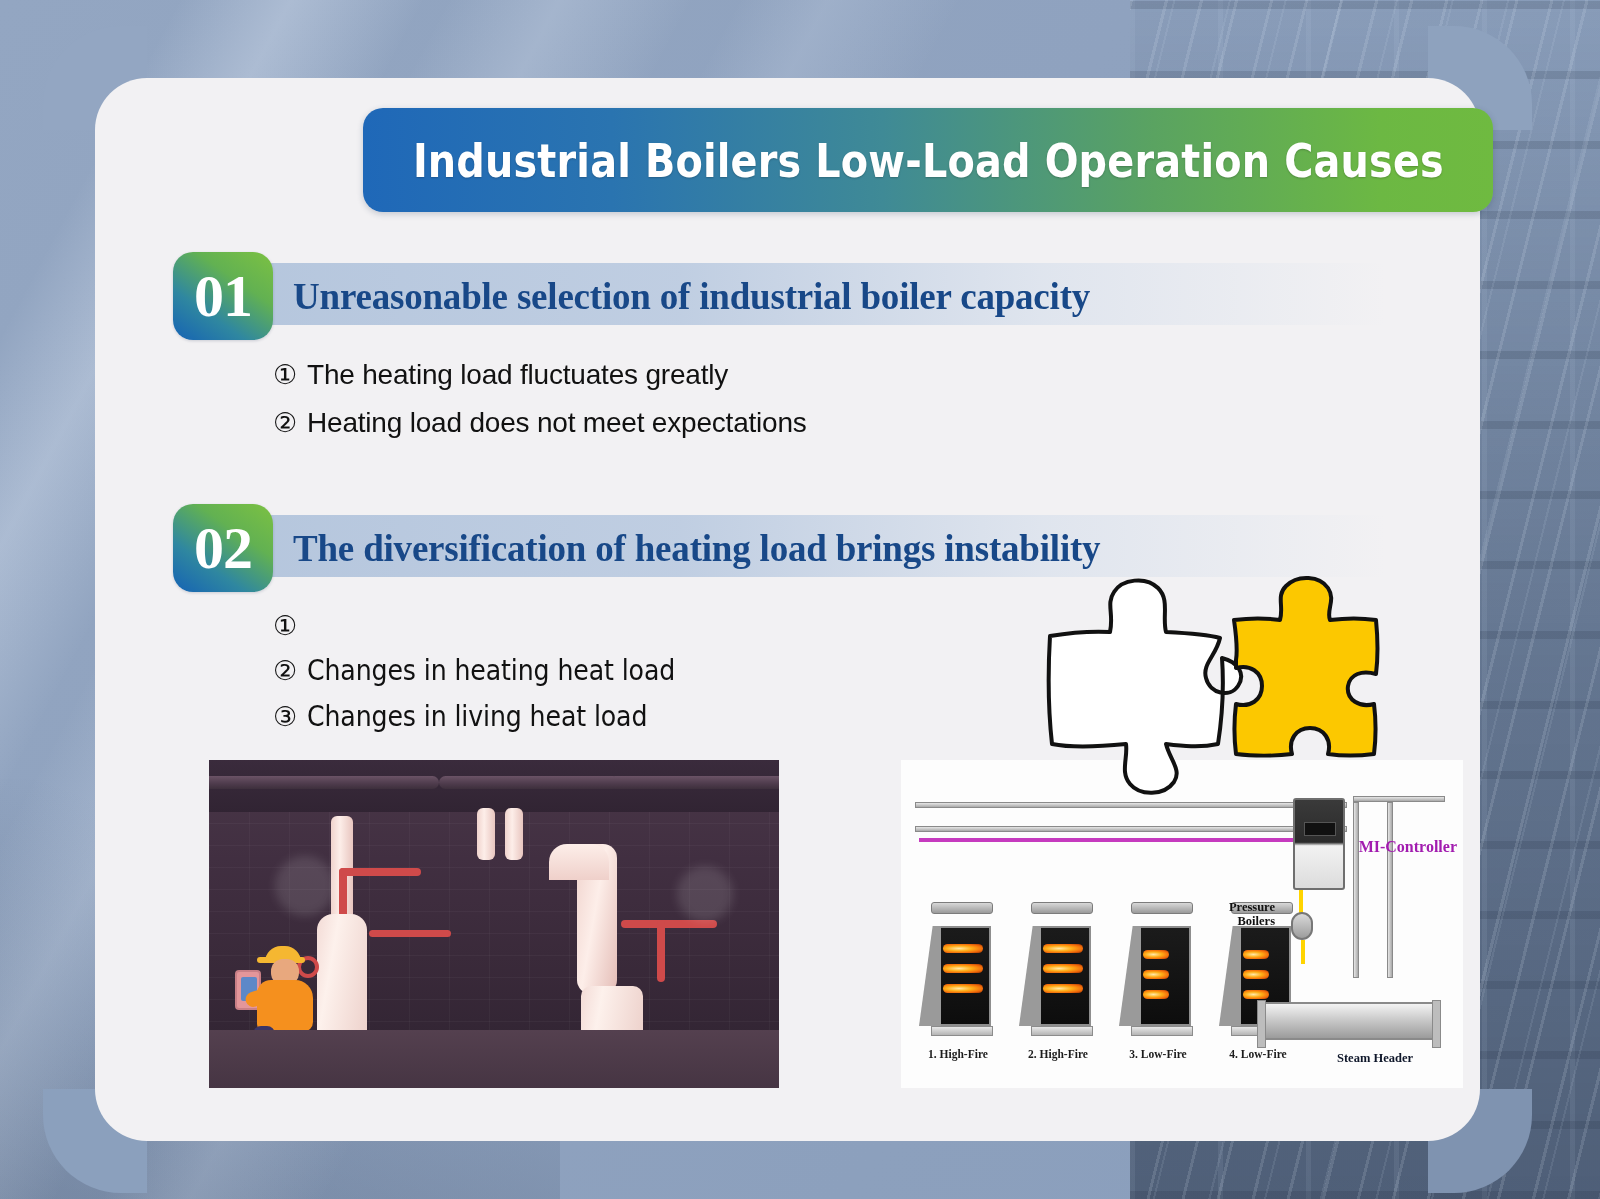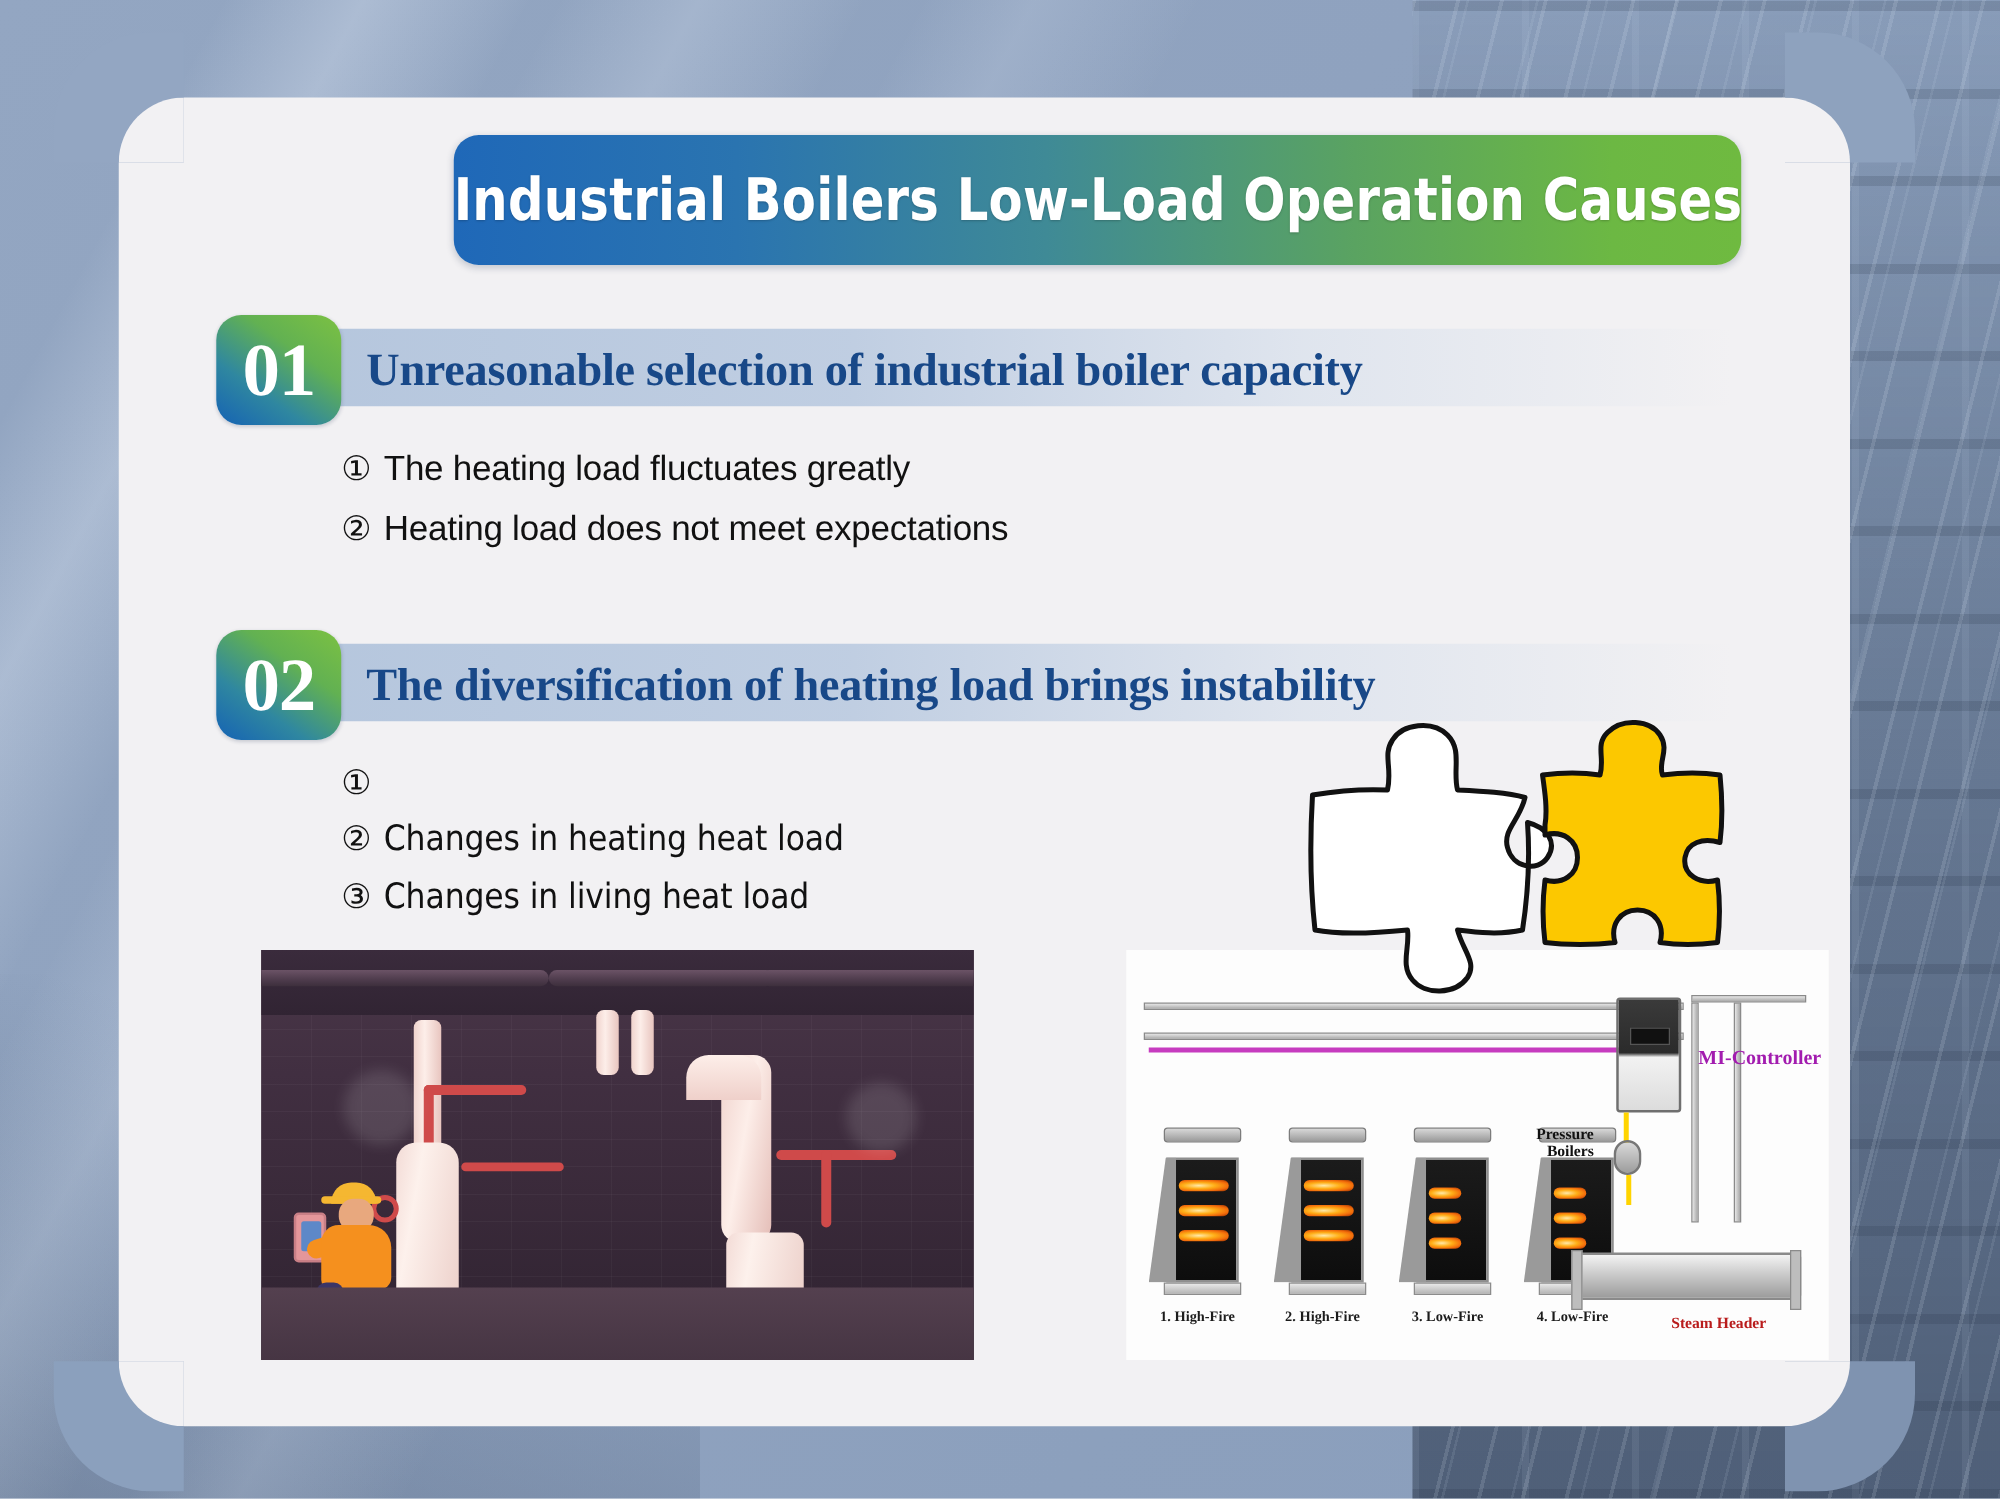--- a/index.html
+++ b/index.html
@@ -63,21 +63,21 @@
   }
   .notch.tl { left: 0;  top: 0;    border-top-left-radius:  52px; box-shadow: -26px -26px 0 26px #93a6c2; }
   .notch.tr { right: 0; top: 0;    border-top-right-radius: 52px; box-shadow:  26px -26px 0 26px #8ea2be; }
   .notch.bl { left: 0;  bottom: 0; border-bottom-left-radius: 52px; box-shadow: -26px 26px 0 26px #8ba0bd; }
   .notch.br { right: 0; bottom: 0; border-bottom-right-radius:52px; box-shadow:  26px 26px 0 26px #7f93b0; }
 
   
   #title-banner {
     position: absolute;
     left: 268px; top: 30px;
-    width: 1030px; height: 104px;
+    width: 1130px; height: 104px;
     border-radius: 20px;
     background: linear-gradient(90deg, #1f68b8 0%, #2a74b0 22%, #3f8a96 46%, #5aa361 70%, #6cb843 90%, #6fba40 100%);
     display: flex; align-items: center; justify-content: center;
     box-shadow: 0 2px 6px rgba(30,50,80,.22);
     z-index: 6;
   }
   #title-banner .t {
     color: #ffffff;
     font-family: "Liberation Sans Narrow", "DejaVu Sans Condensed", "Liberation Sans", sans-serif;
     font-weight: 700;
@@ -306,21 +306,21 @@
     position:absolute; right:22px; bottom:48px; width:184px; height:38px;
     background: linear-gradient(180deg,#f3f3f3 0%, #cfcfcf 40%, #9c9c9c 100%);
     border:2px solid #8a8a8a; border-radius:4px;
   }
   .header-drum::before,.header-drum::after{
     content:""; position:absolute; top:-4px; width:7px; height:46px; background:#bdbdbd; border:1px solid #8a8a8a;
   }
   .header-drum::before{ left:-2px; }
   .header-drum::after { right:-2px; }
   .drum-label { position:absolute; right:50px; bottom:22px;
-                font-family:"Liberation Serif", serif; font-weight:700; font-size:12.5px; color:#b91c1c;}
+                font-family:"Liberation Serif", serif; font-weight:700; font-size:12.5px; color:#0f172a;}
   .ylead { position:absolute; background:#ffd400; }
 </style>
 </head>
 <body>
 
 <div id="stage">
 
   <div class="bg-photo"></div>
   <div class="bg-photo2"></div>
   <div class="streaks"></div>

